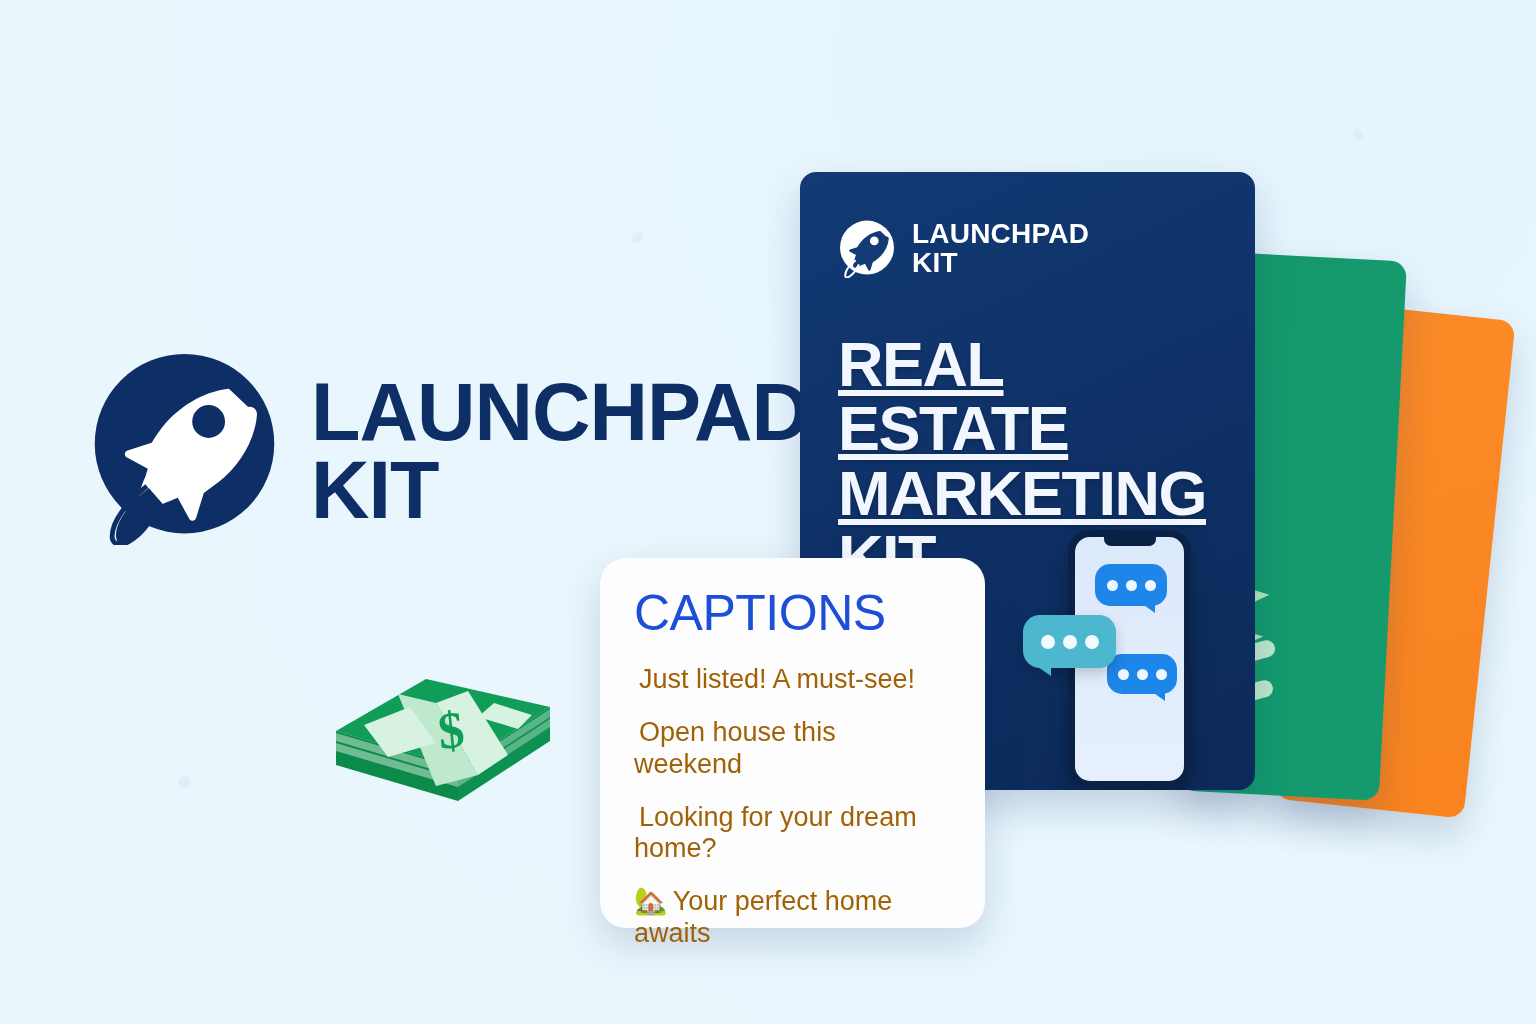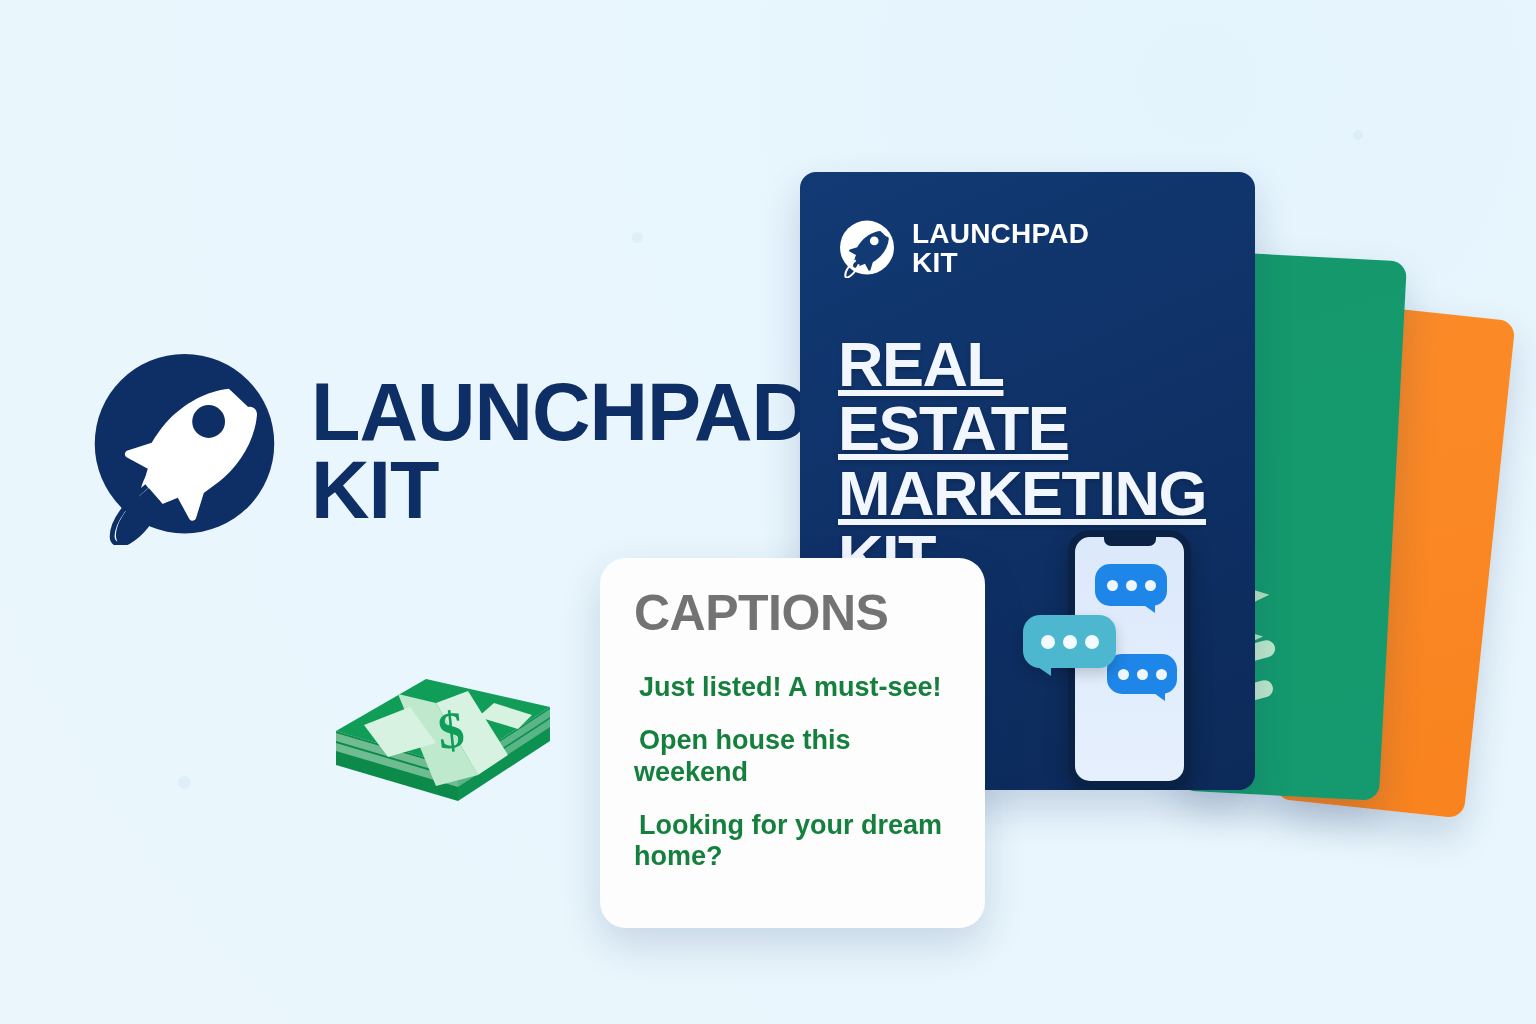--- a/index.html
+++ b/index.html
@@ -161,26 +161,26 @@
   .captions-card{
     position:absolute; left:600px; top:558px;
     width:385px; height:370px;
     background:#fdfdfd;
     border-radius:26px;
     box-shadow:0 16px 40px rgba(14,46,102,.16);
     z-index:8;
     padding:30px 34px 0 34px;
   }
   .captions-title{
-    color:#737373; font-weight:700; font-size:50px;
-    letter-spacing:-.5px; line-height:1; margin-bottom:34px;
+    color:#1d4ed8; font-weight:400; font-size:50px;
+    letter-spacing:-.5px; line-height:1; margin-bottom:26px;
   }
   .caption-line{
-    color:#15803d; font-size:27px; line-height:1.18;
-    margin-bottom:21px; font-weight:700;
+    color:#a16207; font-size:27px; line-height:1.18;
+    margin-bottom:21px; font-weight:400;
   }
   .caption-line .emoji{ margin-right:5px; }
 
   
   .money{
     position:absolute; left:318px; top:645px;
     width:250px; height:170px; z-index:2;
   }
 </style>
 </head>
@@ -302,15 +302,18 @@
 
     <div class="caption-line">
       <span class="emoji"></span><span>Just listed! A must-see!</span>
     </div>
     <div class="caption-line">
       <span class="emoji"></span><span>Open house this weekend</span>
     </div>
     <div class="caption-line">
       <span class="emoji"></span><span>Looking for your dream home?</span>
     </div>
+    <div class="caption-line">
+      <span class="emoji">🏡</span><span>Your perfect home awaits</span>
+    </div>
   </div>
 
 </div>
 
 </body></html>

